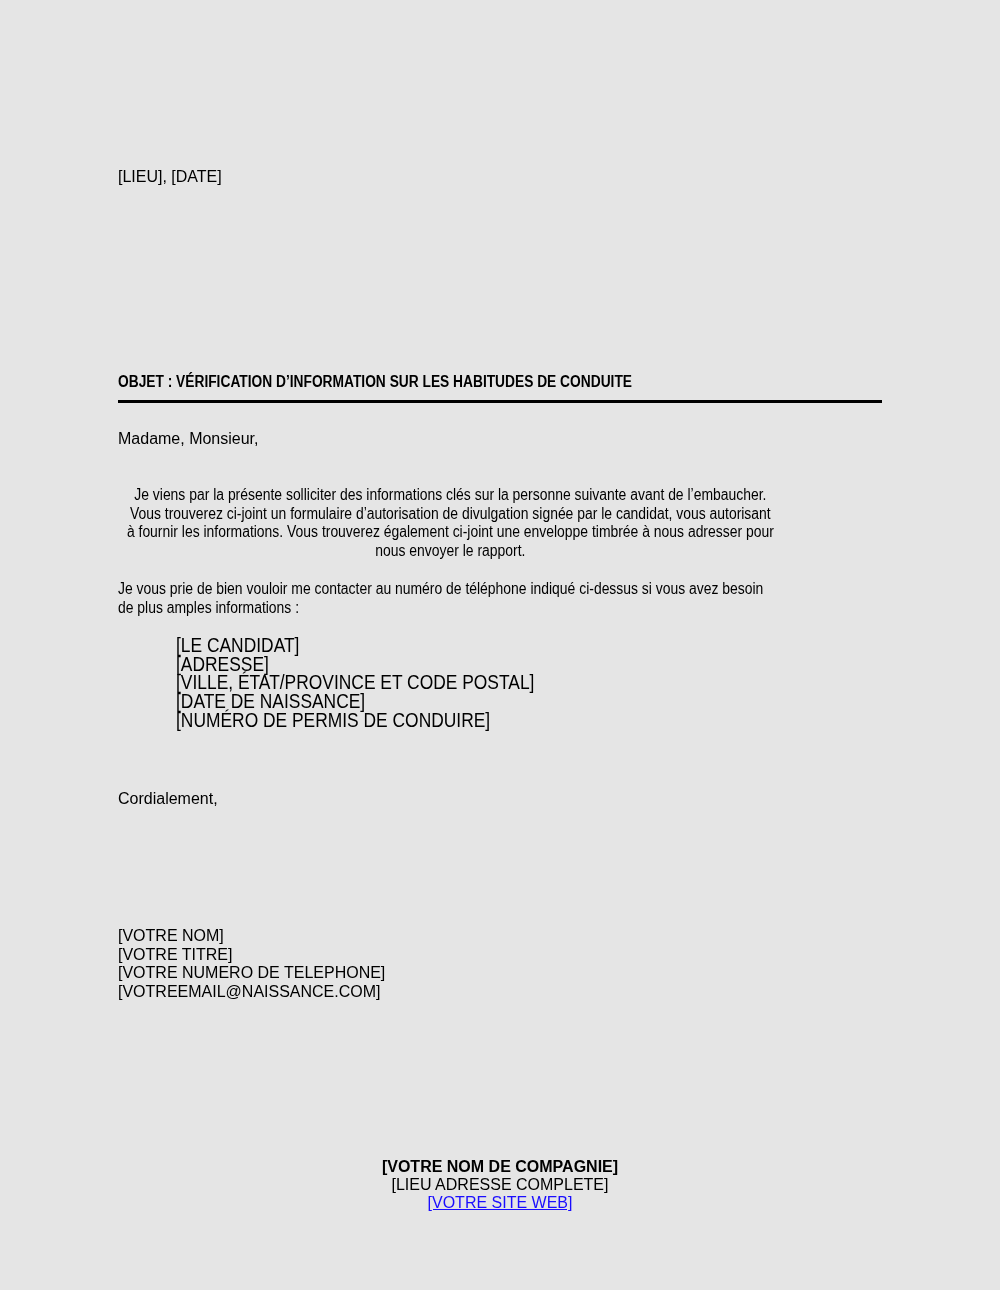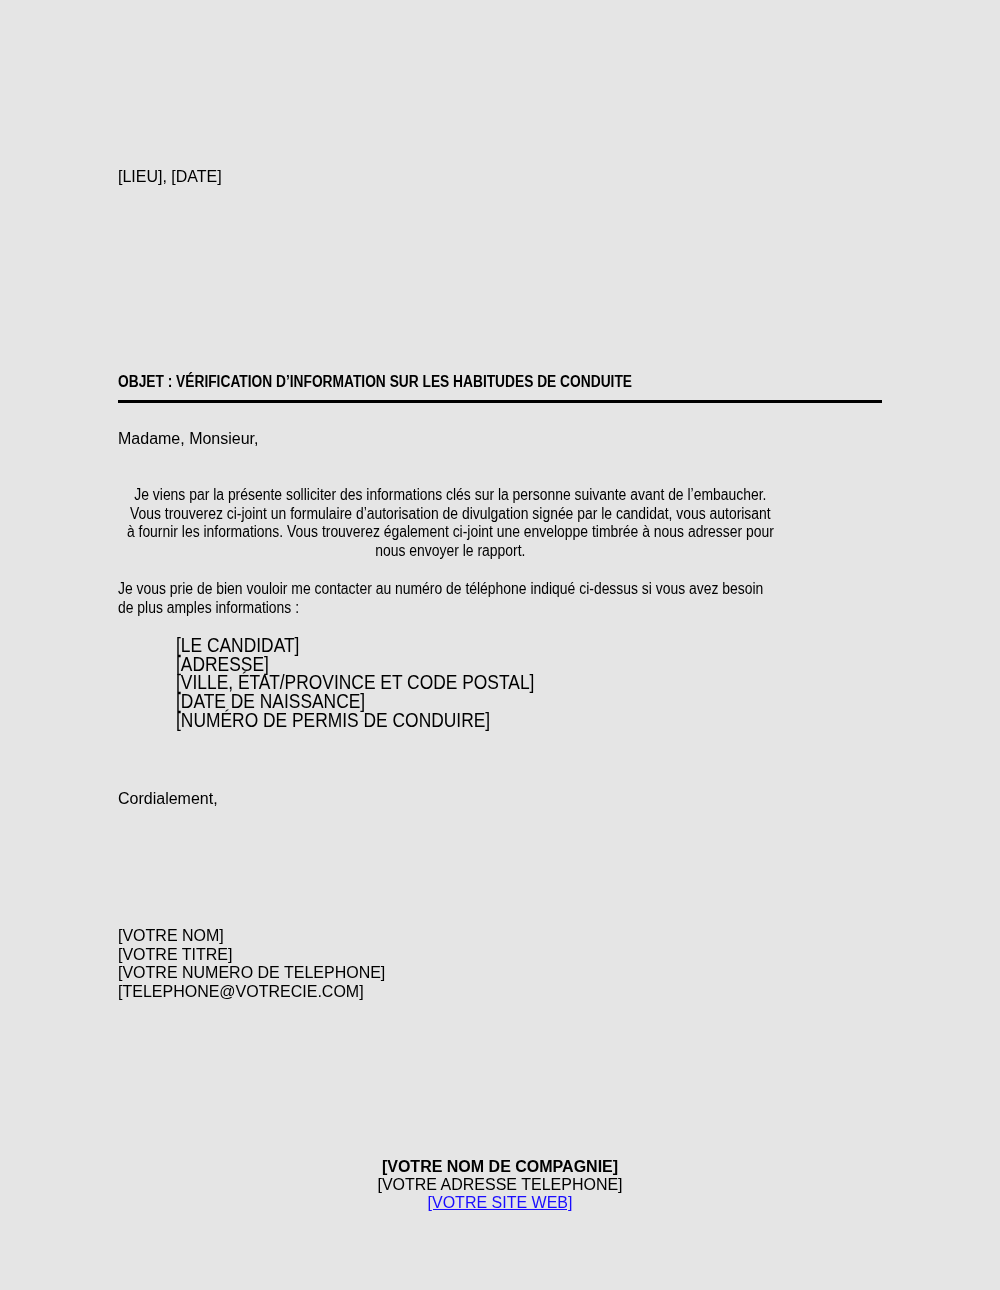--- a/index.html
+++ b/index.html
@@ -52,22 +52,22 @@
     <div>[DATE DE NAISSANCE]</div>
     <div>[NUMÉRO DE PERMIS DE CONDUIRE]</div>
   </div>
 
   <div class="line" style="top:790px;">Cordialement,</div>
 
   <div class="block" style="top:880px;margin-top:47px;">
     <div>[VOTRE NOM]</div>
     <div>[VOTRE TITRE]</div>
     <div>[VOTRE NUMERO DE TELEPHONE]</div>
-    <div>[TELEPHONE@VOTRECIE.COM]</div>
+    <div>[VOTREEMAIL@NAISSANCE.COM]</div>
   </div>
 
   <div class="footer">
     <div class="company">[VOTRE NOM DE COMPAGNIE]</div>
-    <div>[VOTRE ADRESSE TELEPHONE]</div>
+    <div>[LIEU ADRESSE COMPLETE]</div>
     <div><a href="#">[VOTRE SITE WEB]</a></div>
   </div>
 
 </div>
 
 </body></html>

